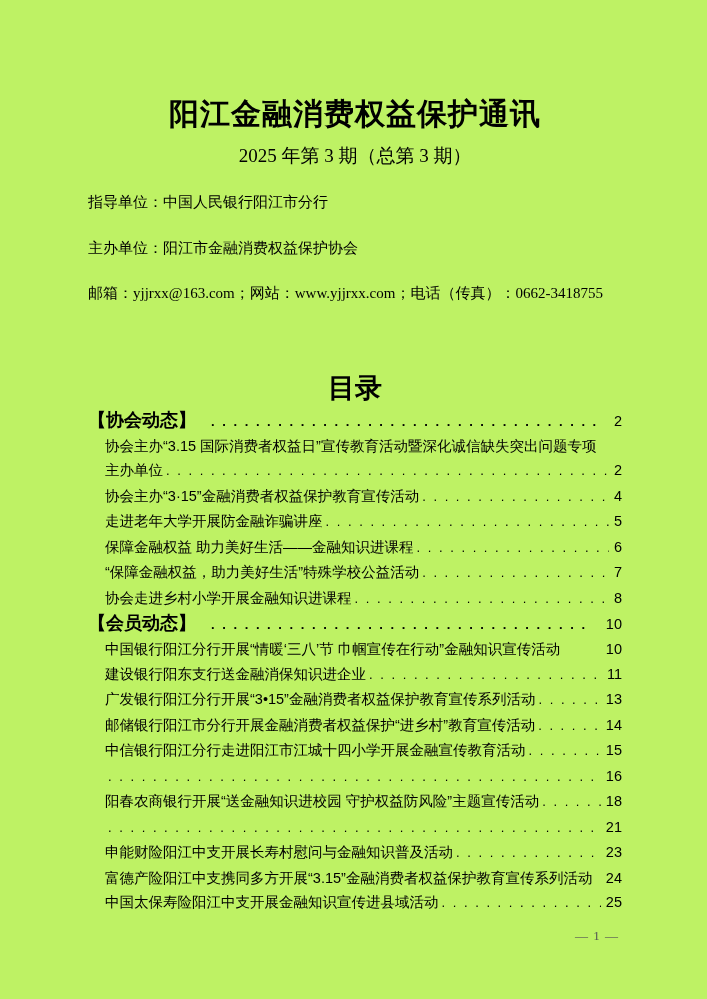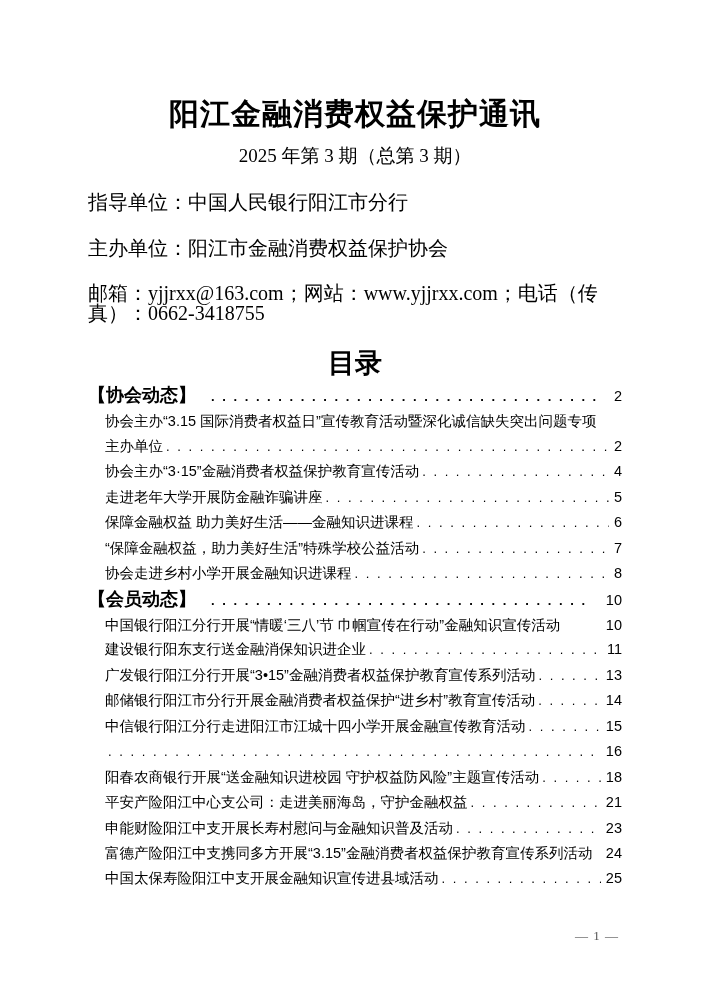--- a/index.html
+++ b/index.html
@@ -1,34 +1,34 @@
 <!DOCTYPE html>
 <html><head>
 <meta charset="utf-8">
 <style>
   html,body{margin:0;padding:0;background:#e8e8e8;}
   .page{
-    width:707px;height:999px;background:#ffffff;margin:0 auto;position:relative;
+    width:707px;height:999px;background:#bef264;margin:0 auto;position:relative;
     box-sizing:border-box;padding:96px 85px 0 88px;
     font-family:"Liberation Sans",sans-serif;color:#000;overflow:hidden;
   }
   .doc-title{
     text-align:center;font-size:30px;font-weight:700;line-height:36px;
     letter-spacing:1px;
   }
   .issue-line{
     text-align:center;font-family:"Liberation Serif",serif;font-size:19px;
     margin-top:13px;line-height:22px;
   }
   .info-block{margin-top:9px;}
   .info-line{
-    font-family:"Liberation Serif",serif;font-size:20px;line-height:19.5px;margin-top:26px;
+    font-family:"Liberation Serif",serif;font-size:15px;line-height:19.5px;margin-top:26px;
   }
   .toc-title{
-    text-align:center;font-size:27px;font-weight:700;margin-top:24px;line-height:32px;
+    text-align:center;font-size:27px;font-weight:700;margin-top:68px;line-height:32px;
   }
   .toc-list{margin-top:4px;}
   .toc-row{
     display:flex;align-items:baseline;line-height:24.5px;font-size:14.5px;
   }
   .toc-row.heading{font-size:18px;font-weight:700;line-height:25px;gap:12px;}
   .toc-row.item{padding-left:17px;}
   .toc-line1{padding-left:17px;font-size:14.5px;line-height:24.5px;white-space:nowrap;}
   .toc-text{white-space:nowrap;}
   .leader{
@@ -127,21 +127,20 @@
       <div class="toc-row item">
         <span class="leader dotted"></span>
         <span class="pagenum">16</span>
       </div>
       <div class="toc-row item">
         <span class="toc-text">阳春农商银行开展“送金融知识进校园 守护权益防风险”主题宣传活动</span>
         <span class="leader dotted"></span>
         <span class="pagenum">18</span>
       </div>
       <div class="toc-row item">
-        <span class="toc-text">平安产险阳江中心支公司：走进美丽海岛，守护金融权益</span>
         <span class="leader dotted"></span>
         <span class="pagenum">21</span>
       </div>
       <div class="toc-row item">
         <span class="toc-text">申能财险阳江中支开展长寿村慰问与金融知识普及活动</span>
         <span class="leader dotted"></span>
         <span class="pagenum">23</span>
       </div>
       <div class="toc-row item">
         <span class="toc-text">富德产险阳江中支携同多方开展“3.15”金融消费者权益保护教育宣传系列活动</span>

